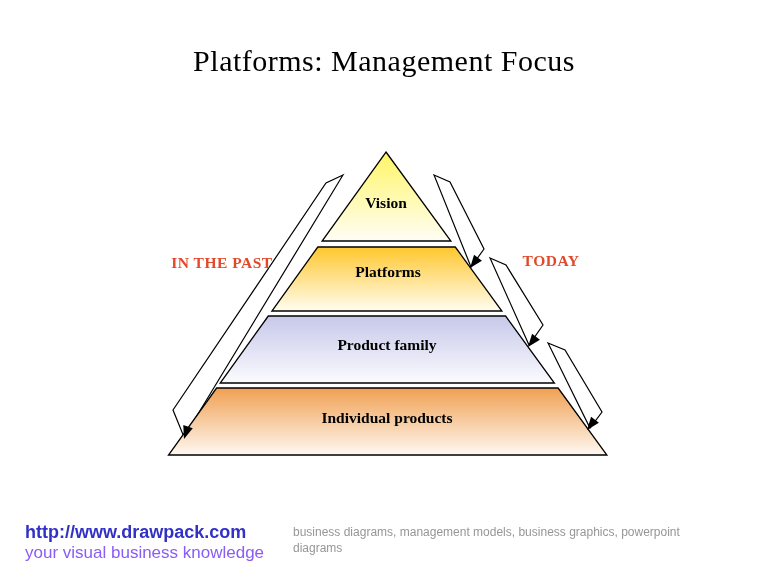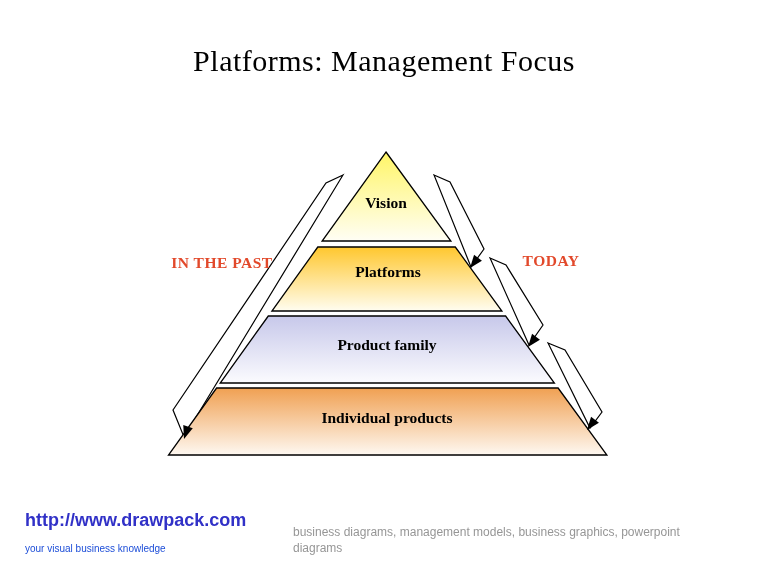--- a/index.html
+++ b/index.html
@@ -21,29 +21,29 @@
     font-family:"Liberation Serif","DejaVu Serif",serif;
     font-weight:bold; font-size:15.5px; fill:#000000; text-anchor:middle;
   }
   .annot {
     font-family:"Liberation Serif","DejaVu Serif",serif;
     font-weight:bold; font-size:15.5px; fill:#E2492B; text-anchor:middle;
     letter-spacing:0.5px;
   }
   .arrowhead { fill:#000000; stroke:none; }
   .footer-url {
-    position:absolute; left:25px; top:510px;
+    position:absolute; left:25px; top:522px;
     font-family:"Liberation Sans","DejaVu Sans",sans-serif;
     font-weight:bold; font-size:18px; color:#3131C7;
     text-decoration:none; white-space:nowrap;
   }
   .footer-tagline {
     position:absolute; left:25px; top:543px;
     font-family:"Liberation Sans","DejaVu Sans",sans-serif;
-    font-size:10px; color:#1d4ed8; white-space:nowrap;
+    font-size:17px; color:#8b5cf6; white-space:nowrap;
   }
   .footer-desc {
     position:absolute; left:293px; top:524px; width:470px;
     font-family:"Liberation Sans","DejaVu Sans",sans-serif;
     font-size:12px; line-height:16px; color:#969696;
   }
   .footer-desc div { white-space:nowrap; }
 </style>
 </head>
 <body>

